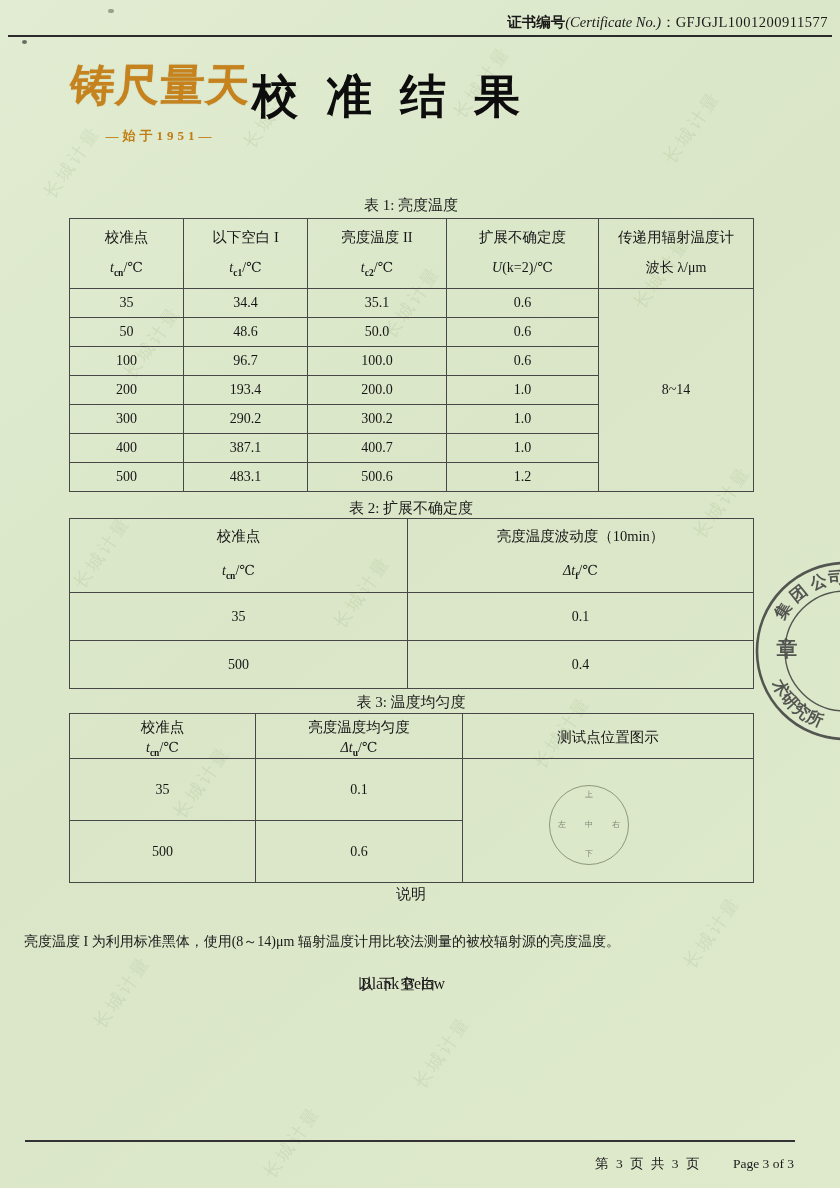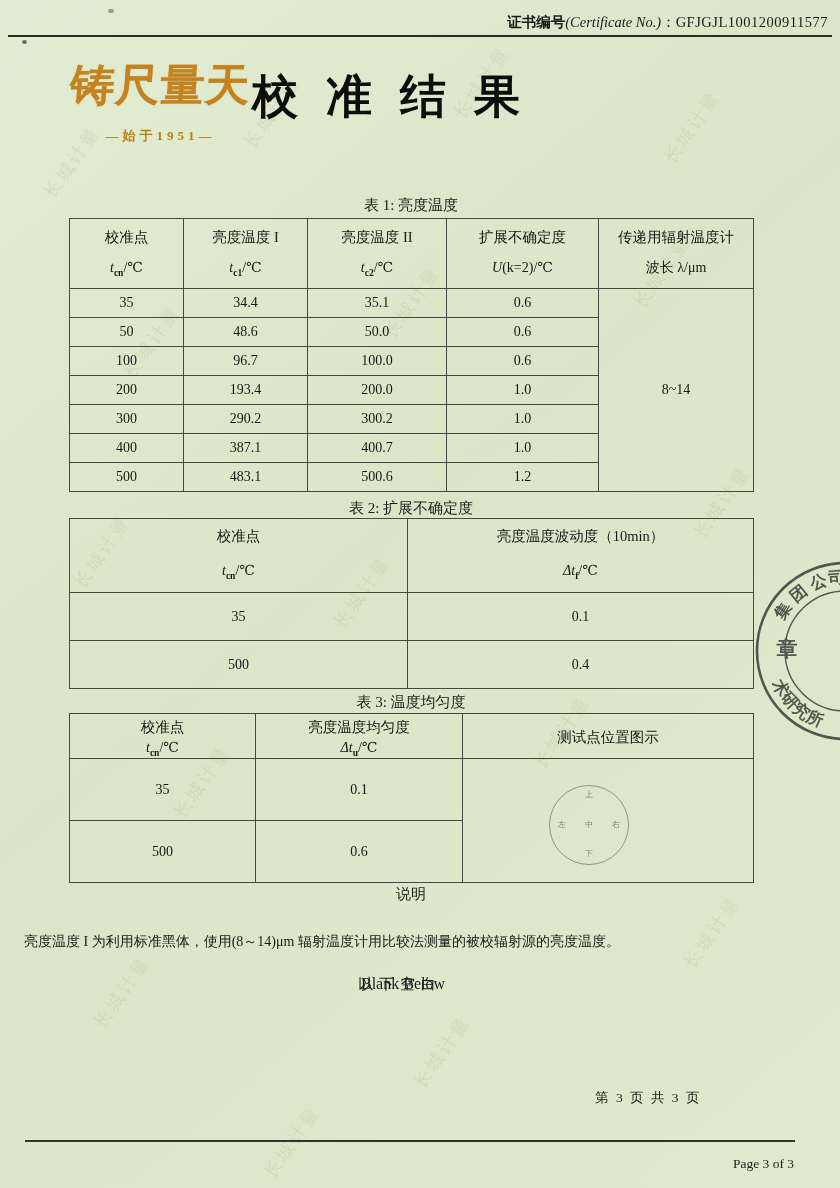--- a/index.html
+++ b/index.html
@@ -76,21 +76,21 @@
   .pt-center { left:35px; top:35px; } .pt-right { left:62px; top:35px; }
   .pt-bottom { left:35px; top:64px; }
   
   .notes-caption { position:absolute; top:885px; left:69px; width:684px; text-align:center; font-size:15px; }
   .note-line { position:absolute; left:24px; width:796px; font-size:14px; line-height:20px; }
   .nl1 { top:932px; } .nl2 { top:927px; }
   .blank-cn { position:absolute; top:975px; left:0; width:800px; text-align:center; font-size:15px; letter-spacing:6px; }
   .blank-en { position:absolute; top:975px; left:0; width:806px; text-align:center; font-size:16px; }
   
   .footer-rule { position:absolute; top:1140px; left:25px; width:770px; height:2px; background:#333; }
-  .footer-cn { position:absolute; top:1089px; left:595px; font-size:13.5px; letter-spacing:2px; }
+  .footer-cn { position:absolute; top:1155px; left:595px; font-size:13.5px; letter-spacing:2px; }
   .footer-en { position:absolute; top:1156px; left:733px; font-size:13.5px;text-align:center; }
   
   .stamp { position:absolute; left:718px; top:553px; opacity:0.85; }
   .stamp text {
     font-family:"Liberation Serif","DejaVu Serif",serif;
     fill:#3c3c3c; text-anchor:middle; dominant-baseline:central; font-weight:600;
   }
 </style>
 </head>
 <body>
@@ -140,21 +140,21 @@
         <col style="width:152px">
         <col style="width:155px">
       </colgroup>
     <tbody>
         <tr class="hdr">
       <th>
         <div class="h1">校准点</div>
         <div class="h2"><span class="sym-i">t</span><sub>cn</sub><span>/℃</span></div>
       </th>
       <th>
-        <div class="h1">亮度温度 I</div>
+        <div class="h1">以下空白 I</div>
         <div class="h2"><span class="sym-i">t</span><sub>c1</sub><span>/℃</span></div>
       </th>
       <th>
         <div class="h1">亮度温度 II</div>
         <div class="h2"><span class="sym-i">t</span><sub>c2</sub><span>/℃</span></div>
       </th>
       <th>
         <div class="h1">扩展不确定度</div>
         <div class="h2"><span class="sym-i">U</span><sub></sub><span>(k=2)/℃</span></div>
       </th>

